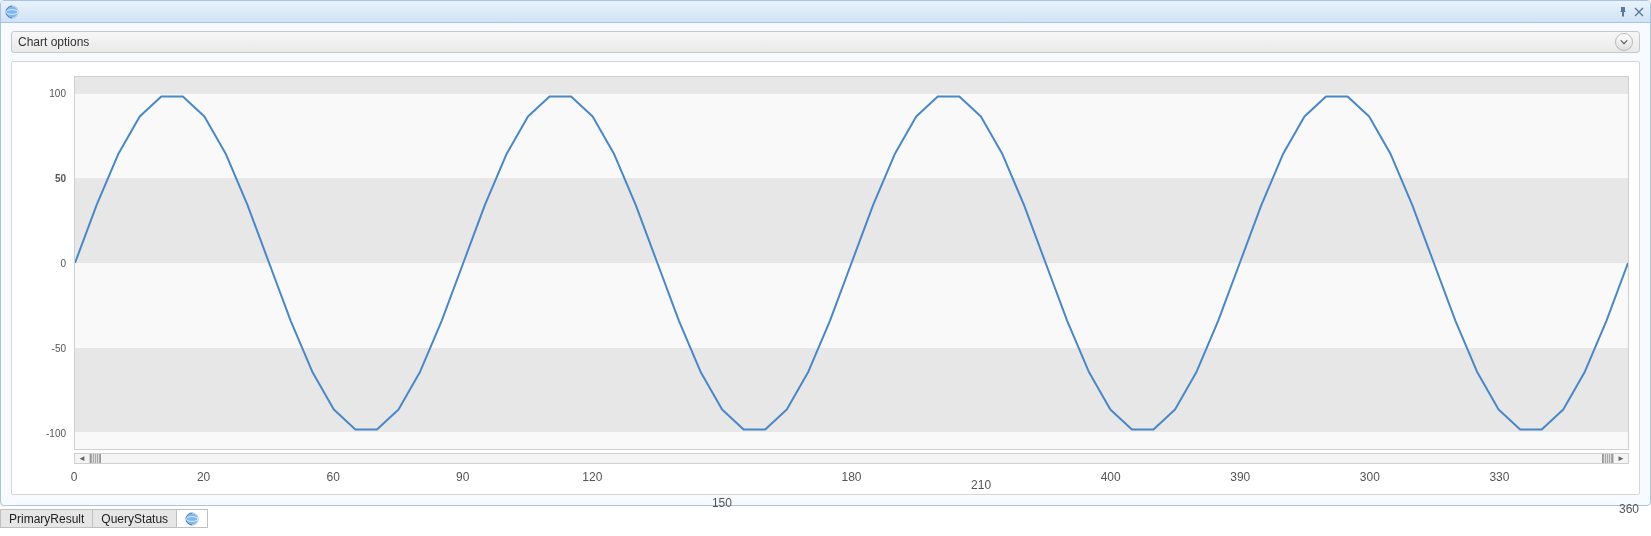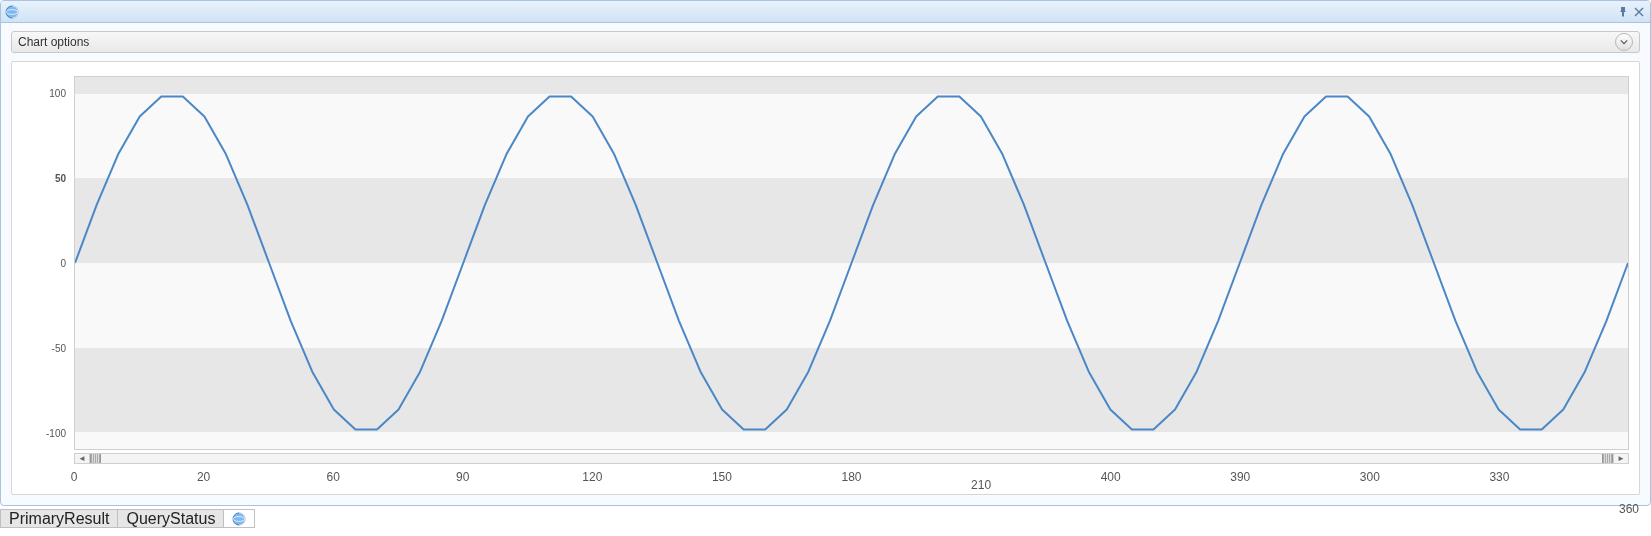--- a/index.html
+++ b/index.html
@@ -213,21 +213,21 @@
     padding: 3px 0 0 0;
     box-sizing: border-box;
   }
   .status-tab {
     border: 1px solid var(--status-border);
     border-top-left-radius: 0;
     border-top-right-radius: 0;
     padding: 4px 8px;
     display: inline-flex;
     align-items: center;
-    font-size: 16px;
+    font-size: 12px;
     background: var(--status-inactive-bg);
     cursor: pointer;
     margin-right: -1px;
   }
   .status-tab.active {
     background: var(--status-active-bg);
   }
   .status-tab .globe-icon { margin: 0; }
 </style>
 </head>
@@ -299,21 +299,21 @@
             <span class="range-thumb-right"></span>
             <span class="range-arrow right">►</span>
           </div>
         </div>
         <div class="x-axis" id="x-axis">
             <span class="x-tick-label" style="left: 0%;">0</span>
             <span class="x-tick-label" style="left: 8.33333%;">20</span>
             <span class="x-tick-label" style="left: 16.6667%;">60</span>
             <span class="x-tick-label" style="left: 25%;">90</span>
             <span class="x-tick-label" style="left: 33.3333%;">120</span>
-            <span class="x-tick-label" style="left: 41.6667%;">150</span>
+            <span class="x-tick-label" style="left: 41.6667%; margin-top: 26px;">150</span>
             <span class="x-tick-label" style="left: 50%;">180</span>
             <span class="x-tick-label" style="left: 58.3333%; margin-top: 8px;">210</span>
             <span class="x-tick-label" style="left: 66.6667%;">400</span>
             <span class="x-tick-label" style="left: 75%;">390</span>
             <span class="x-tick-label" style="left: 83.3333%;">300</span>
             <span class="x-tick-label" style="left: 91.6667%;">330</span>
             <span class="x-tick-label" style="left: 100%; margin-top: 32px;">360</span>
           </div>
       </div>
     </div>

